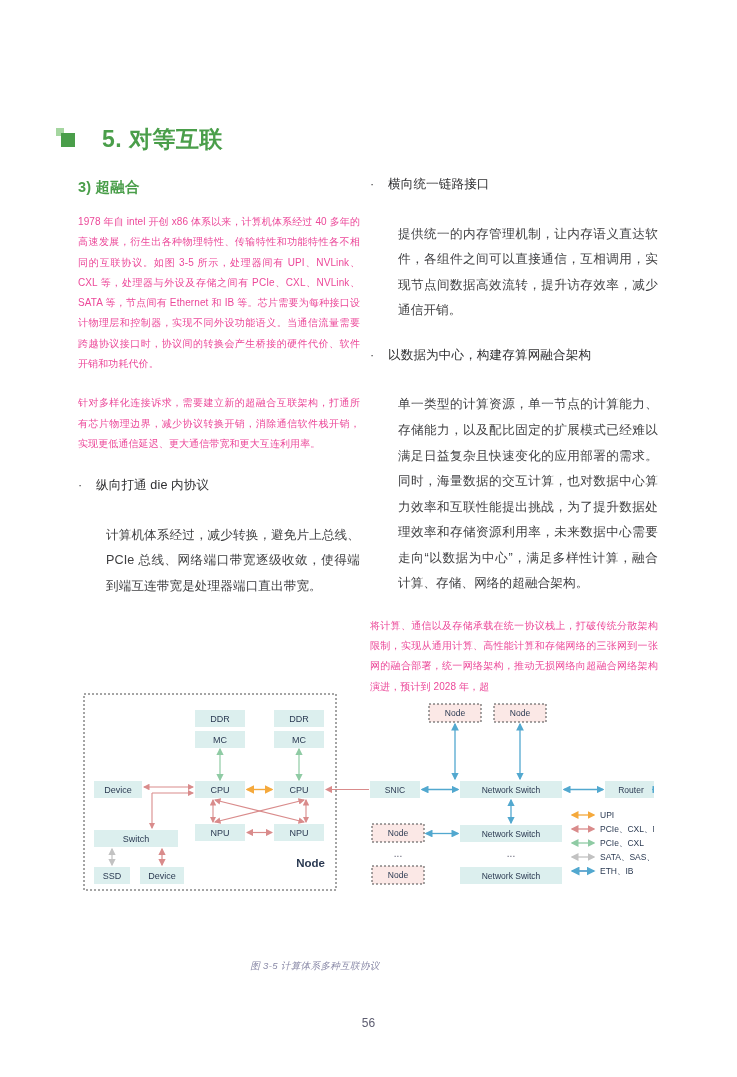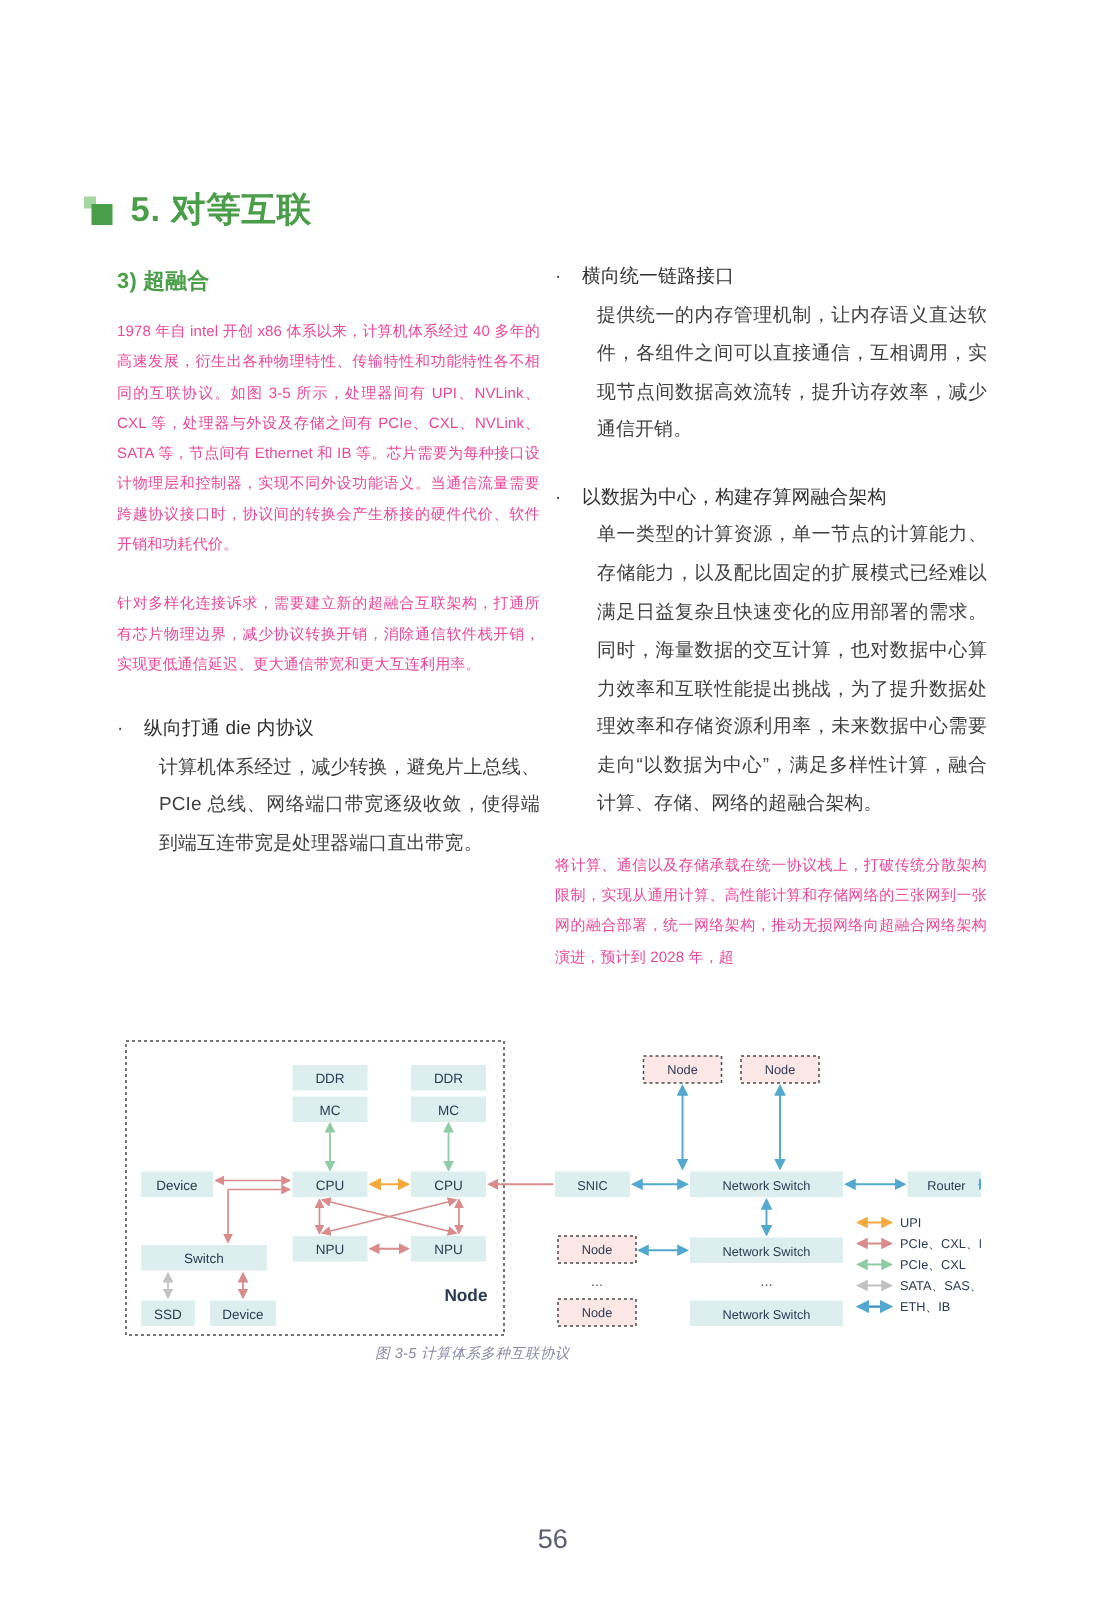--- a/index.html
+++ b/index.html
@@ -11,21 +11,21 @@
     position: relative;
     font-family: "Liberation Sans", "DejaVu Sans", sans-serif;
     color: #3c3c3c;
     overflow: hidden;
   }
   .page { position: relative; width: 737px; height: 1077px; }
 
   
   .h1-row {
     position: absolute; left: 56px; top: 128px;
-    display: flex; align-items: flex-end; gap: 11px;
+    display: flex; align-items: flex-start; gap: 26px;
   }
   .h1-marker { position: relative; width: 20px; height: 20px; flex: none; }
   .h1-marker .sq-light {
     position: absolute; left: 0; top: 0; width: 8px; height: 8px;
     background: #a5d6a0;
   }
   .h1-marker .sq-dark {
     position: absolute; left: 5px; top: 5px; width: 14px; height: 14px;
     background: #4a9e4a;
   }
@@ -59,34 +59,34 @@
     font-size: 12.6px; line-height: 2.03;
     color: #3f3f41; text-align: left;
   }
   .bullet .bcontent { flex: 1 1 auto; }
   .bullet .btitle {
     font-size: 12.6px; font-weight: normal; color: #2f2f31;
     line-height: 2.03; letter-spacing: 0.1px;
   }
   .bullet .btext {
     font-size: 12.6px; line-height: 2.03; color: #3f3f41;
-    text-align: justify; letter-spacing: 0.1px;
+    text-align: justify; letter-spacing: 0.1px; margin-top: 24px;
   }
   .bullet .btext.indent { padding-left: 10px; }
 
   
   .figure { position: absolute; left: 82px; top: 690px; width: 572px; height: 208px; text-align: center; }
   .fig-caption {
-    position: absolute; left: 0; top: 896px; width: 630px;
+    position: absolute; left: 0; top: 960px; width: 630px;
     text-align: center; font-size: 9.6px; color: #8a8aa8;
     font-style: italic; letter-spacing: 0.3px;
   }
   .page-num {
     position: absolute; left: 0; top: 1016px; width: 737px;
-    text-align: center; font-size: 18px; color: #5d5d70;
+    text-align: center; font-size: 12px; color: #5d5d70;
   }
 
   
   svg text { font-family: "Liberation Sans", "DejaVu Sans", sans-serif; }
 </style>
 </head>
 <body>
 
 <div class="page">
 

